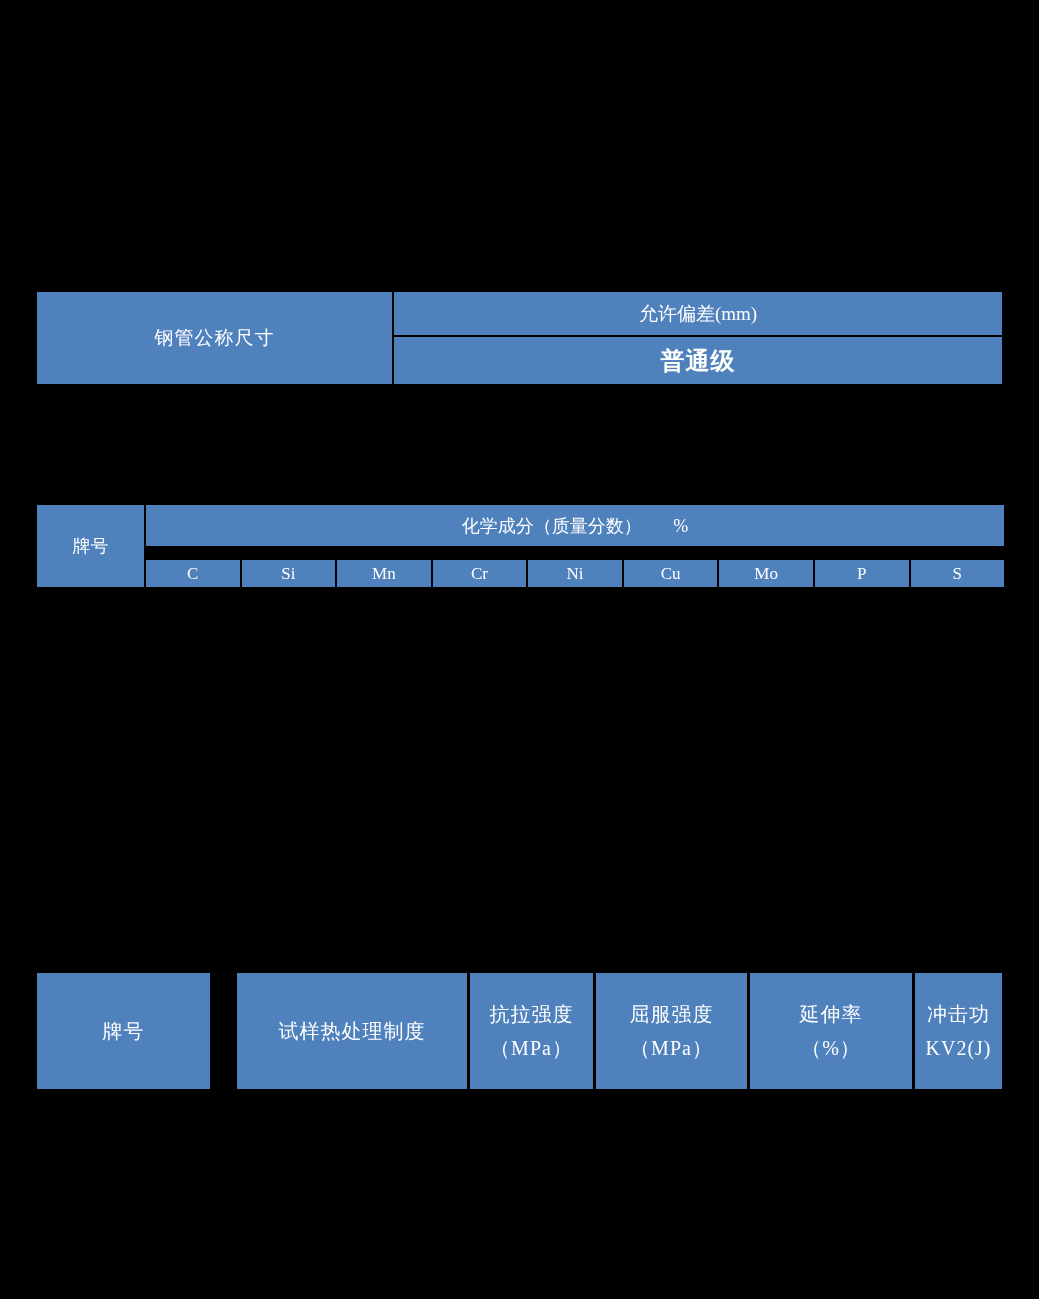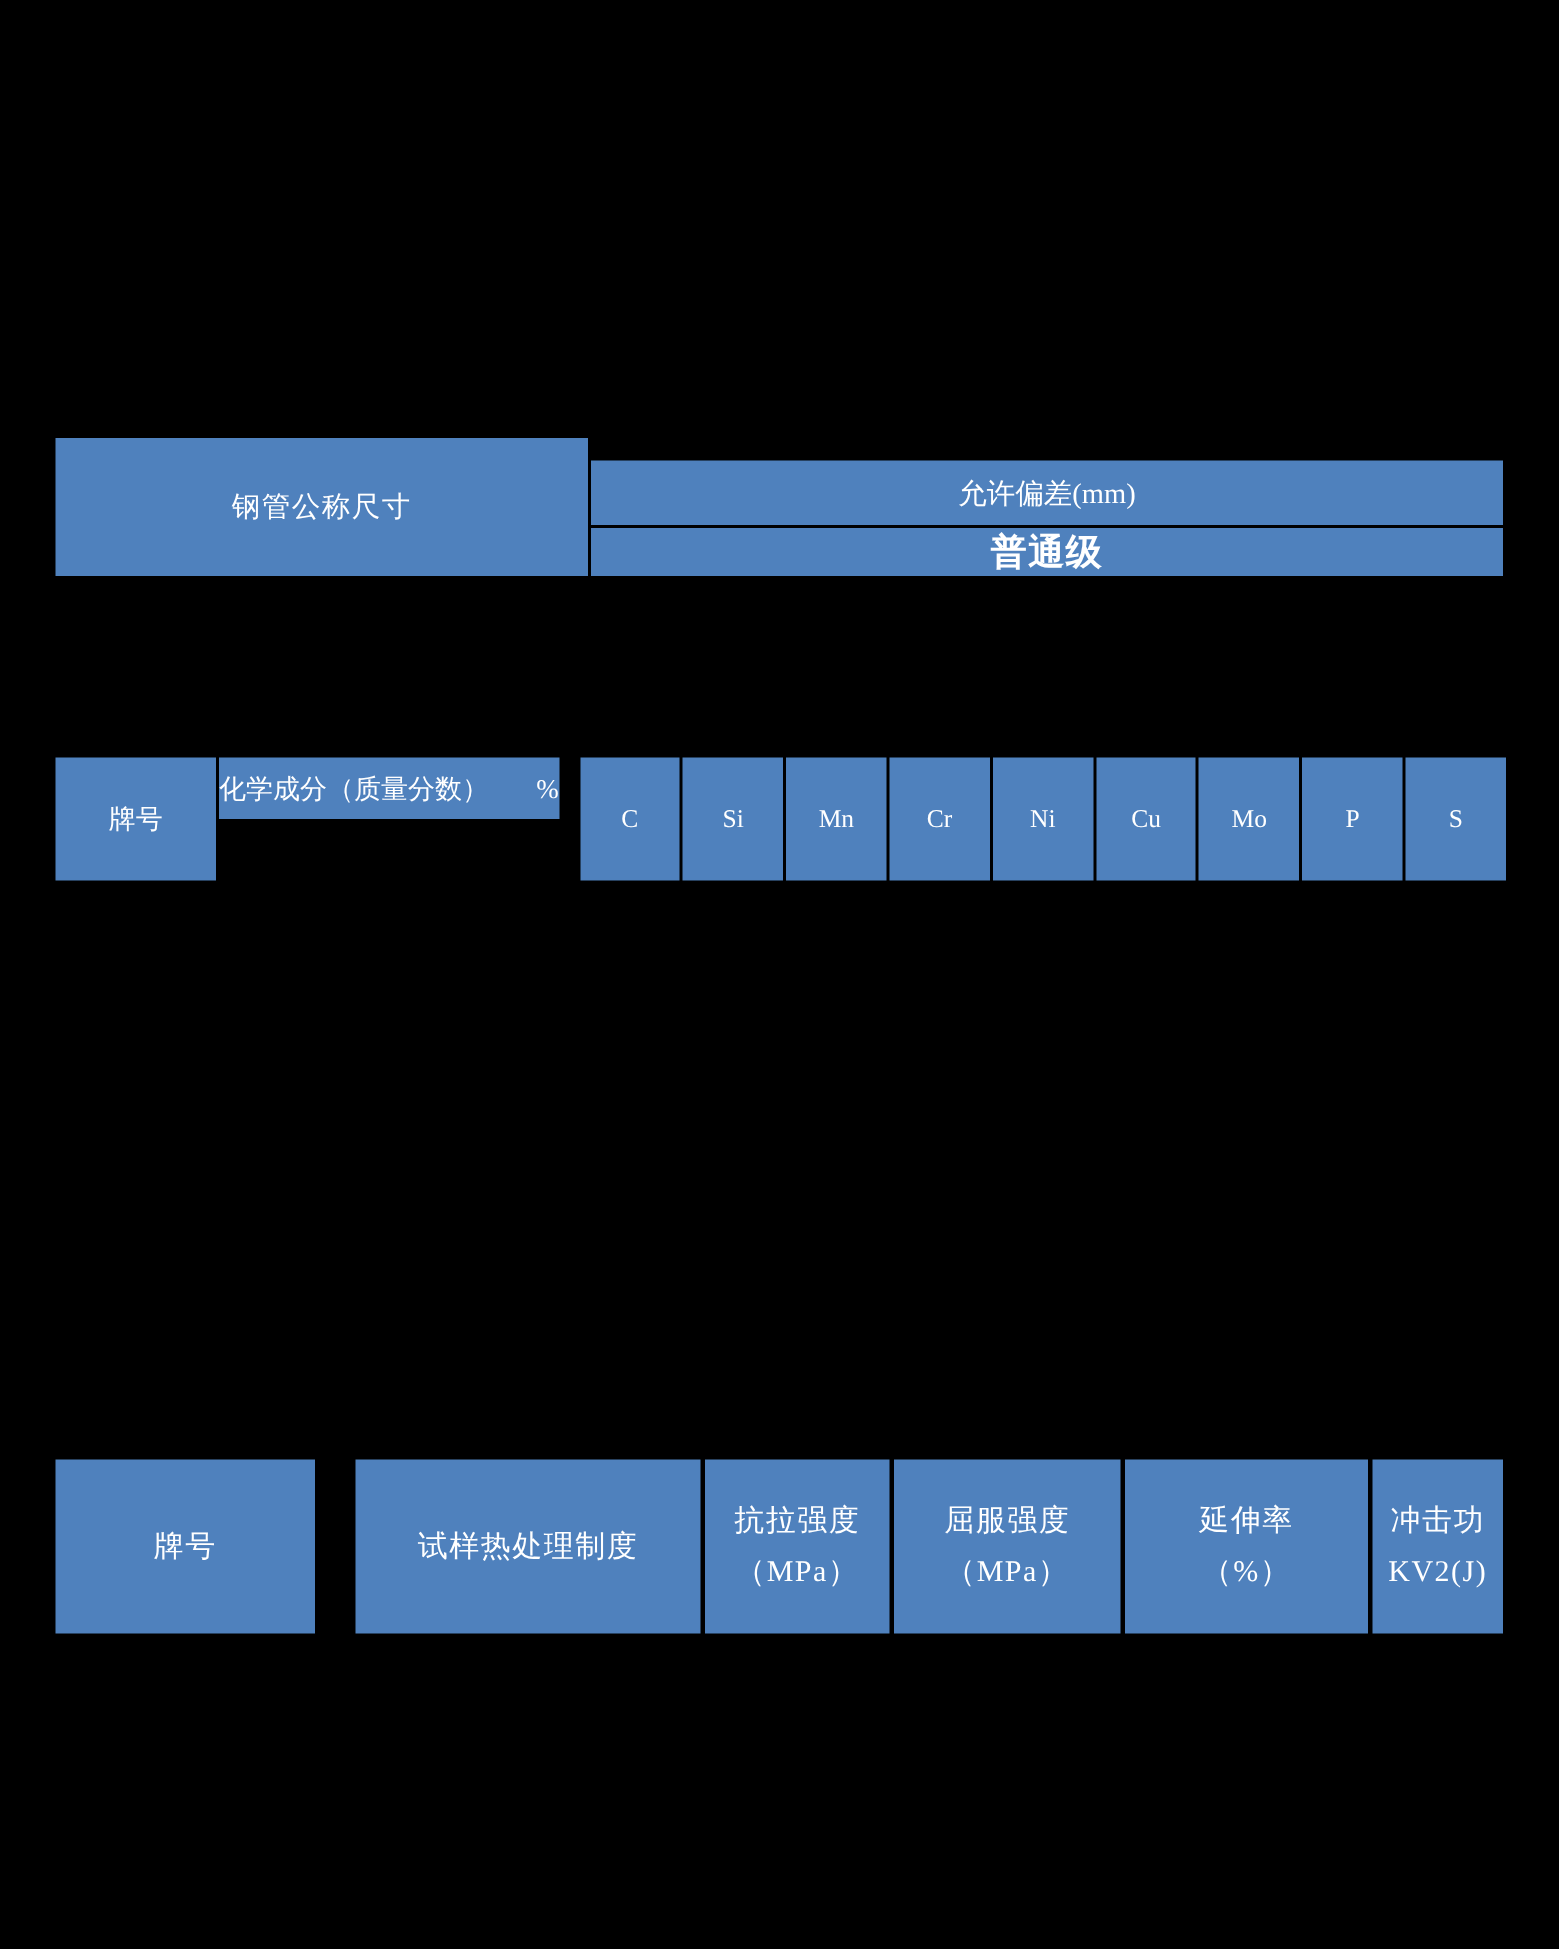--- a/index.html
+++ b/index.html
@@ -21,27 +21,27 @@
     display:flex;
     align-items:center;
     justify-content:center;
     text-align:center;
     color:var(--txt);
   }
   
   .t1{position:absolute;left:37px;top:292px;width:965px;height:92px;display:flex;gap:2px;}
   .t1-left{width:355px;height:100%;font-size:19px;letter-spacing:1px;}
   .t1-right{flex:1;display:flex;flex-direction:column;gap:2px;}
-  .t1-top{height:43px;font-size:19px;margin-top:15px;}
+  .t1-top{height:43px;font-size:19px;}
   .t1-sub{flex:1;display:flex;gap:2px;}
   .t1-sub .cell{flex:1;font-size:24px;letter-spacing:1px;font-weight:bold;}
   
   .t2{position:absolute;left:37px;top:505px;width:967px;height:82px;display:flex;gap:2px;}
   .t2-left{width:107px;height:100%;font-size:18px;}
-  .t2-right{flex:1;display:flex;flex-direction:row;gap:14px;}
+  .t2-right{flex:1;display:flex;flex-direction:column;gap:14px;}
   .t2-top{height:41px;font-size:18px;white-space:pre;}
   .t2-sub{flex:1;display:flex;gap:2px;}
   .t2-sub .cell{flex:1;font-size:17px;}
   
   .t3{position:absolute;left:37px;top:973px;width:965px;height:116px;display:flex;gap:3px;}
   .t3 .cell{flex-direction:column;font-size:20px;line-height:34px;letter-spacing:1px;}
   .t3 .c0{width:173px;}
   .t3 .c1{width:230px;margin-left:24px;}
   .t3 .c2{width:123px;}
   .t3 .c3{width:151px;}

